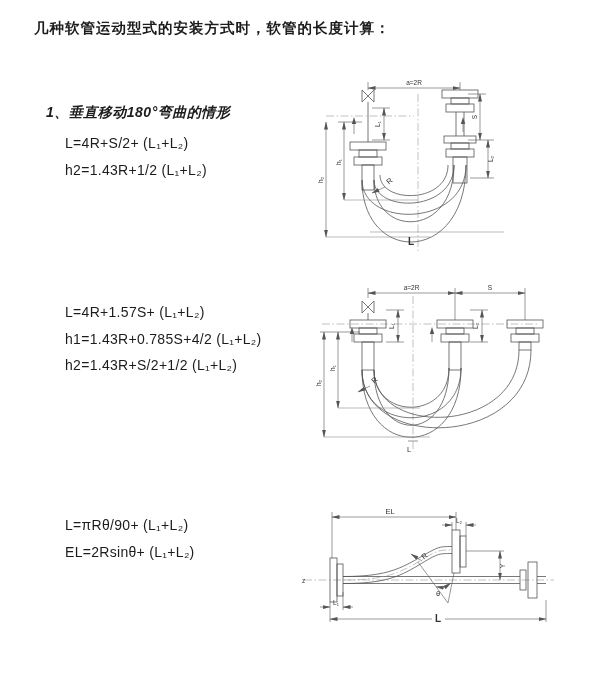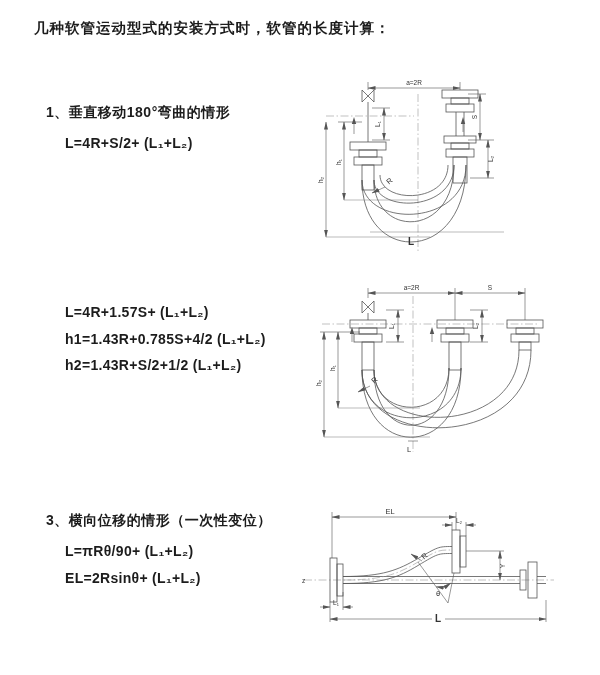--- a/index.html
+++ b/index.html
@@ -1,21 +1,21 @@
 <!DOCTYPE html>
 <html><head>
 <meta charset="utf-8">
 <style>
   html,body{margin:0;padding:0;background:#fff;}
   .page{position:relative;width:600px;height:675px;background:#fff;overflow:hidden;
         font-family:"Liberation Sans","DejaVu Sans",sans-serif;color:#1c1c1c;}
   .title{position:absolute;left:34px;top:19px;font-size:14.5px;font-weight:bold;letter-spacing:1px;}
   .section{position:absolute;left:46px;}
-  .heading{font-size:14px;font-weight:bold;letter-spacing:0.5px;margin-bottom:8px;white-space:nowrap;}
-  .formula{font-size:14px;font-weight:bold;line-height:26.5px;margin-left:19px;
+  .heading{font-size:14px;font-weight:bold;letter-spacing:0.5px;margin-bottom:8px;white-space:nowrap;font-style:italic;}
+  .formula{font-size:14px;font-weight:normal;line-height:26.5px;margin-left:19px;
            letter-spacing:0.3px;white-space:nowrap;}
   .diag{position:absolute;}
   .diag .ln{stroke:#555;stroke-width:0.8;fill:none;}
   .diag .dim{stroke:#555;stroke-width:0.6;fill:none;}
   .diag .cl{stroke:#999;stroke-width:0.6;fill:none;stroke-dasharray:8 2.5 1.5 2.5;}
   .diag .ldr{stroke:#777;stroke-width:0.5;fill:none;}
   .diag text{fill:#333;font-family:"Liberation Sans","DejaVu Sans",sans-serif;}
   .lblS{font-size:6.5px;}
   .lblM{font-size:7.5px;}
   .lblL{font-size:10px;font-weight:bold;}
@@ -24,20 +24,21 @@
 </head>
 <body>
 
 <div class="page">
 
   <div class="title">几种软管运动型式的安装方式时，软管的长度计算：</div>
 
   <div class="section" style="top:104px">
     <div class="heading">1、垂直移动180°弯曲的情形</div>
     <div class="formula">L=4R+S/2+ (L₁+L₂)</div>
+    <div class="formula">h2=1.43R+1/2 (L₁+L₂)</div>
   </div>
 
   <svg class="diag" style="left:312px;top:70px" width="276" height="192" viewBox="0 0 276 192">
     <defs>
       <marker id="ar1" viewBox="0 0 8 4" refX="7.5" refY="2" markerWidth="8" markerHeight="4" orient="auto-start-reverse" markerUnits="userSpaceOnUse">
         <path d="M0,0 L8,2 L0,4 Z" fill="#555"></path>
       </marker>
       <pattern id="br1" width="5" height="5" patternUnits="userSpaceOnUse">
         <path d="M0,5 L5,0 M0,0 L5,5" stroke="#888" stroke-width="0.5"></path>
       </pattern>
@@ -230,21 +231,20 @@
       <path class="dim" d="M58,106 L46,112" marker-end="url(#ar2)"></path>
     </g>
 
     <g>
       <path class="dim" d="M96,161 H106"></path>
       <text class="lblM" x="97" y="172" text-anchor="middle">L</text>
     </g>
   </svg>
 
   <div class="section" style="top:512px">
-    <div class="heading">3、横向位移的情形（一次性变位）</div>
     <div class="formula">L=πRθ/90+ (L₁+L₂)</div>
     <div class="formula">EL=2Rsinθ+ (L₁+L₂)</div>
   </div>
 
   <svg class="diag" style="left:298px;top:500px" width="296" height="135" viewBox="0 0 296 135">
     <defs>
       <marker id="ar3" viewBox="0 0 8 4" refX="7.5" refY="2" markerWidth="8" markerHeight="4" orient="auto-start-reverse" markerUnits="userSpaceOnUse">
         <path d="M0,0 L8,2 L0,4 Z" fill="#555"></path>
       </marker>
     </defs>

